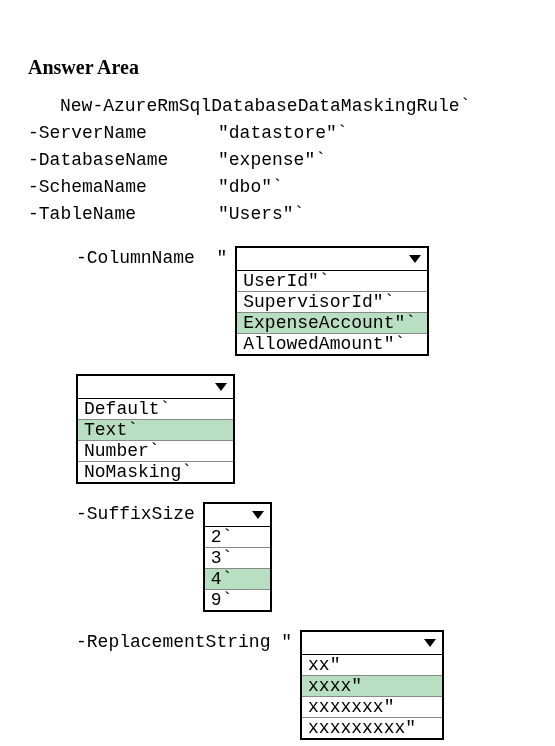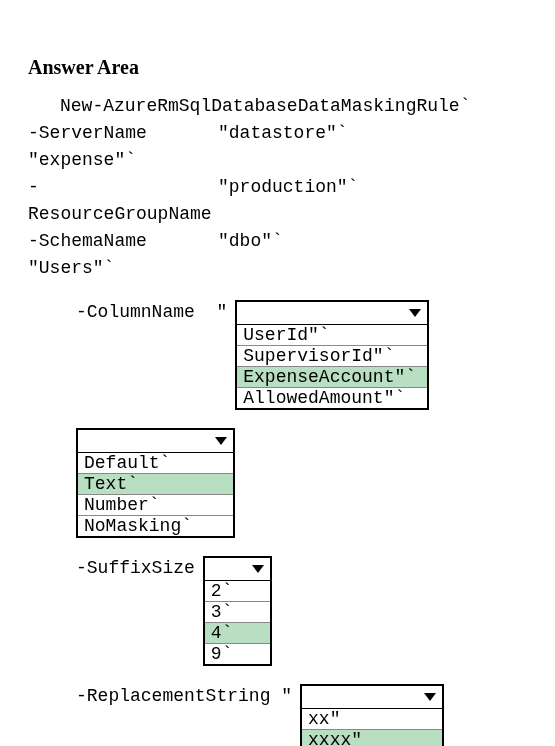--- a/index.html
+++ b/index.html
@@ -83,31 +83,29 @@
 
 <div class="heading">Answer Area</div>
 
 <div class="code-block">
   <div class="cmdline">New-AzureRmSqlDatabaseDataMaskingRule`</div>
   <div class="paramline">
     <span class="paramname">-ServerName</span>
     <span class="paramval">"datastore"`</span>
   </div>
   <div class="paramline">
+    <span class="paramname">-DatabaseName</span>
     <span class="paramval">"expense"`</span>
-  </div>
-  <div class="paramline">
-    <span class="paramname">-ResourceGroupName</span>
-    <span class="paramval">"production"`</span>
   </div>
   <div class="paramline">
     <span class="paramname">-SchemaName</span>
     <span class="paramval">"dbo"`</span>
   </div>
   <div class="paramline">
+    <span class="paramname">-TableName</span>
     <span class="paramval">"Users"`</span>
   </div>
 </div>
 
 <div class="section">
   <span class="section-label">-ColumnName  "</span>
   <div class="dropdown column-dd">
     <div class="dropdown-header">
       <svg width="16" height="16" viewBox="0 0 16 16">
           <polygon points="2,4 14,4 8,12" fill="#000"></polygon>

